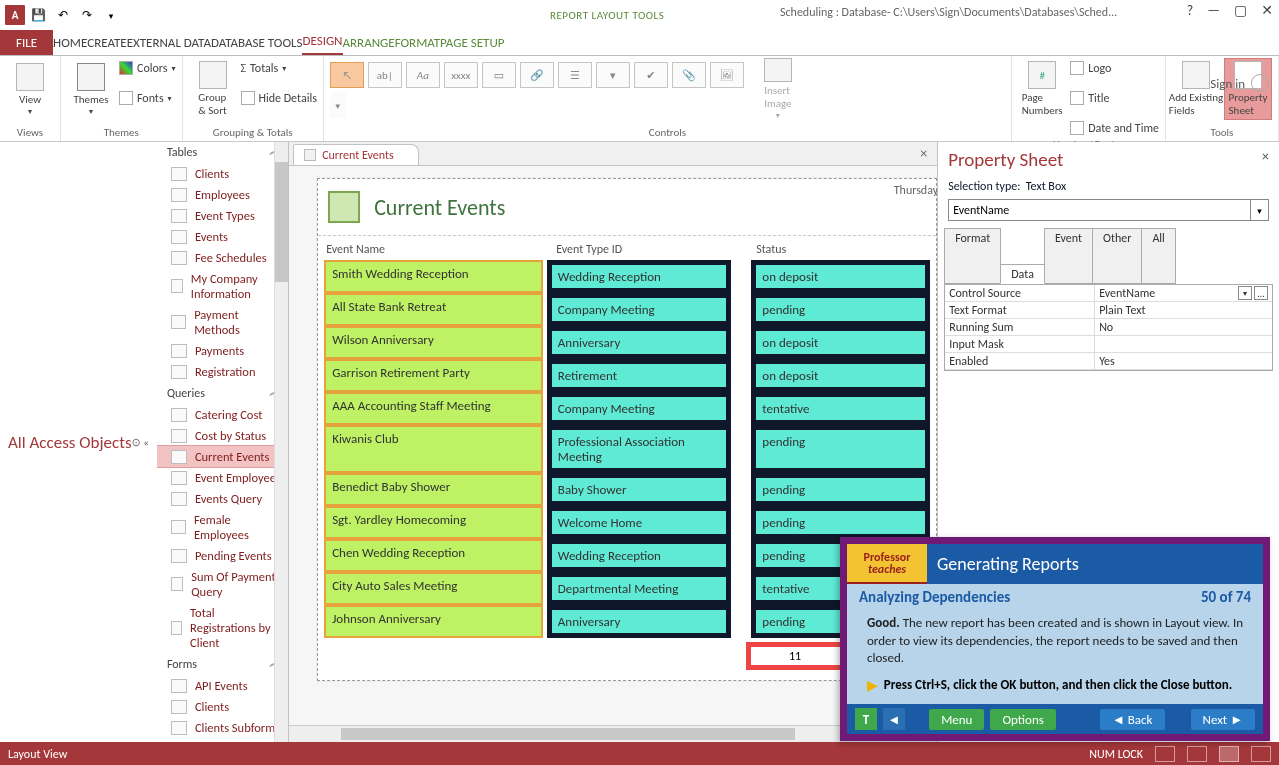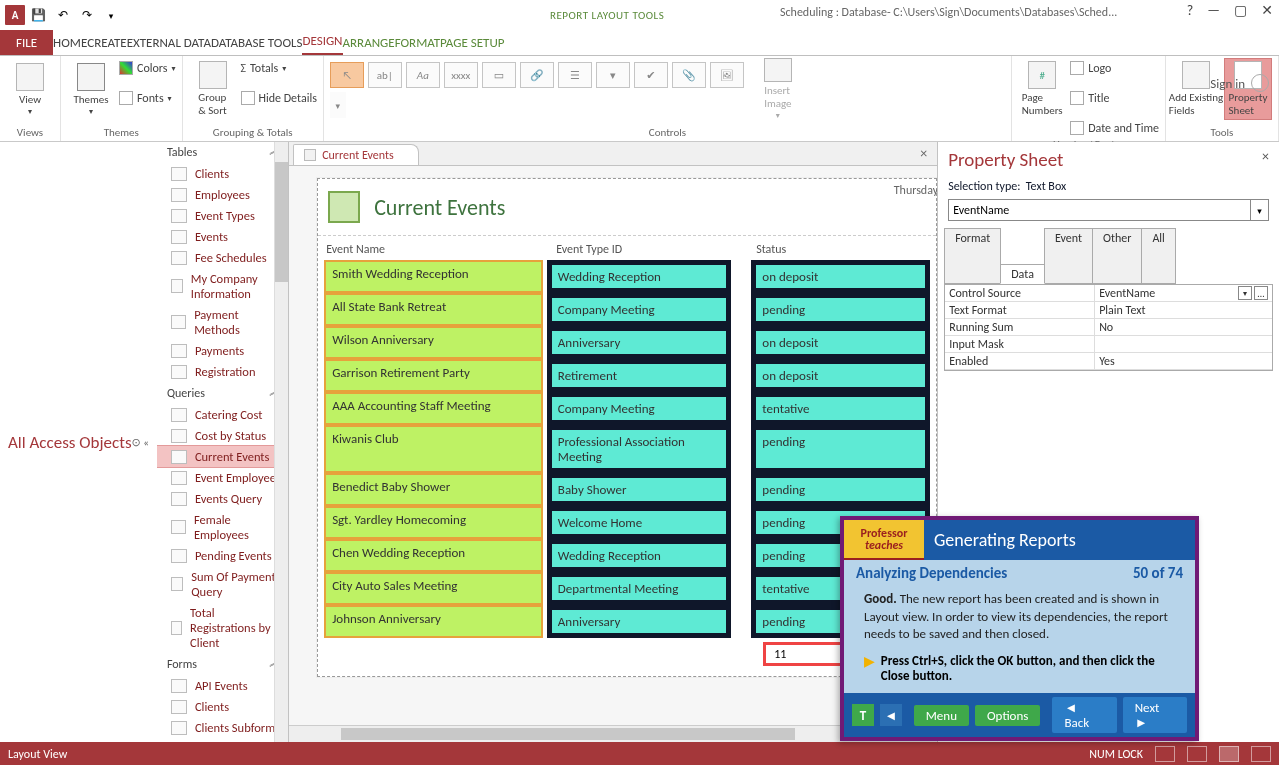--- a/index.html
+++ b/index.html
@@ -72,21 +72,21 @@
 .rcols{ display:flex; padding:6px 8px 4px 8px; color:#555;}
 .rcols > div:nth-child(1){width:230px;}
 .rcols > div:nth-child(2){width:200px;}
 .rcols > div:nth-child(3){width:160px;}
 .rrow{ display:flex; padding:0 6px;}
 .tcell{ border:5px solid #0f172a; padding:4px 6px; color:#333; font-size:13px; background:#5eead4;}
 .rrow .c1{ width:228px; border:2px solid #e6a23c; background:#bef264;}
 .rrow .c2{ width:192px; margin-left:4px;}
 .rrow .c3{ width:186px; margin-left:20px;}
 .rfoot{ display:flex; justify-content:flex-end; padding:4px 90px;}
-.rfoot .cnt{ border:3px solid #ef4444; padding:2px 40px 2px 8px; width:83px;}
+.rfoot .cnt{ border:5px solid #ef4444; padding:2px 40px 2px 8px; text-align:right; width:100px;}
 
 .docscrollh{ height:17px; background:#eee; border-top:1px solid #ccc; position:relative;}
 .docscrollh .thumb{ position:absolute; left:8%; width:70%; top:2px; height:12px; background:#c8c8c8;}
 
 
 .propsheet{ width:350px; background:#fff; border-left:1px solid #c2c2c2; display:flex; flex-direction:column; position:relative;}
 .pshead{ padding:6px 10px; color:#a4373a; font-size:19px; display:flex; justify-content:space-between;}
 .pshead .x{ color:#555; font-size:14px; cursor:pointer;}
 .pssel{ padding:2px 10px; color:#0f172a; font-size:12px;}
 .psdrop{ margin:4px 10px; display:flex;}
@@ -101,35 +101,35 @@
 .psrow .v{ flex:1; padding:1px 4px; color:#333; display:flex; align-items:center;}
 .psrow .v .dd{ margin-left:auto; border:1px solid #888; width:14px; height:14px; font-size:8px; display:flex;align-items:center;justify-content:center;}
 .psrow .v .dots{ border:1px solid #888; width:14px; height:14px; font-size:10px; display:flex;align-items:center;justify-content:center; margin-left:2px;}
 
 
 .statusbar{ position:absolute; left:0; right:0; bottom:0; height:23px; background:#a4373a; color:#fff; display:flex; align-items:center; padding:0 8px; font-size:12px;}
 .statusbar .right{ margin-left:auto; display:flex; gap:12px; align-items:center;}
 .statusbar .vbtn{ width:20px; height:16px; border:1px solid rgba(255,255,255,0.5);}
 
 
-.ptpanel{ position:absolute; left:840px; bottom:24px; width:359px; background:#b7d4ea; border:4px solid #701a75; box-shadow:-2px 2px 6px rgba(0,0,0,0.3); font-size:13px; z-index:50;}
+.ptpanel{ position:absolute; left:840px; bottom:24px; width:430px; background:#b7d4ea; border:7px solid #701a75; box-shadow:-2px 2px 6px rgba(0,0,0,0.3); font-size:13px; z-index:50;}
 .ptpanel .top{ background:#1b5aa5; color:#fff; display:flex; align-items:center;}
 .ptlogo{ width:80px; height:40px; background:#f2c431; color:#9a1f1f; font-family:cursive; font-weight:bold; display:flex; flex-direction: column; align-items:center; justify-content:center; font-size:12px; border-bottom:2px solid #9a1f1f; line-height:1;}
 .pttitle{ padding-left:10px; font-size:18px;}
 .ptsub{ display:flex; justify-content:space-between; padding:4px 12px; color:#1b5aa5; font-size:15px; font-weight:bold;text-align:right;}
 .ptbody{ padding:4px 12px 8px 20px; color:#222; line-height:1.35;}
 .ptbody b{ font-weight:bold;}
 .ptinstr{ padding:2px 12px 10px 20px; display:flex; gap:6px; color:#000;}
 .ptinstr .tri{ color:#f2b200; font-size:14px;}
 .ptfoot{ background:#1b5aa5; display:flex; align-items:center; padding:4px 8px; gap:6px;}
 .ptfoot .sq{ width:22px;height:22px; background:#3fa84a; color:#fff; display:flex;align-items:center;justify-content:center; font-weight:bold;}
 .ptfoot .sq2{ width:22px;height:22px; background:#2b6fb3; color:#fff; display:flex;align-items:center;justify-content:center;}
 .ptfoot .spacer{ flex:1;}
 .ptbtn{ background:#3fa84a; color:#fff; padding:3px 12px; border-radius:2px; font-size:13px; cursor:pointer;}
-.ptbtn.blue{ background:#2b7dc7;}
+.ptbtn.blue{ background:#2b7dc7;margin-left:20px;}
 </style>
 </head>
 <body>
 
 <div class="titlebar">
   <div class="qat">
     <div class="qat-item">
         <div class="access-logo">A</div>
       </div>
     <div class="qat-item">💾</div>

